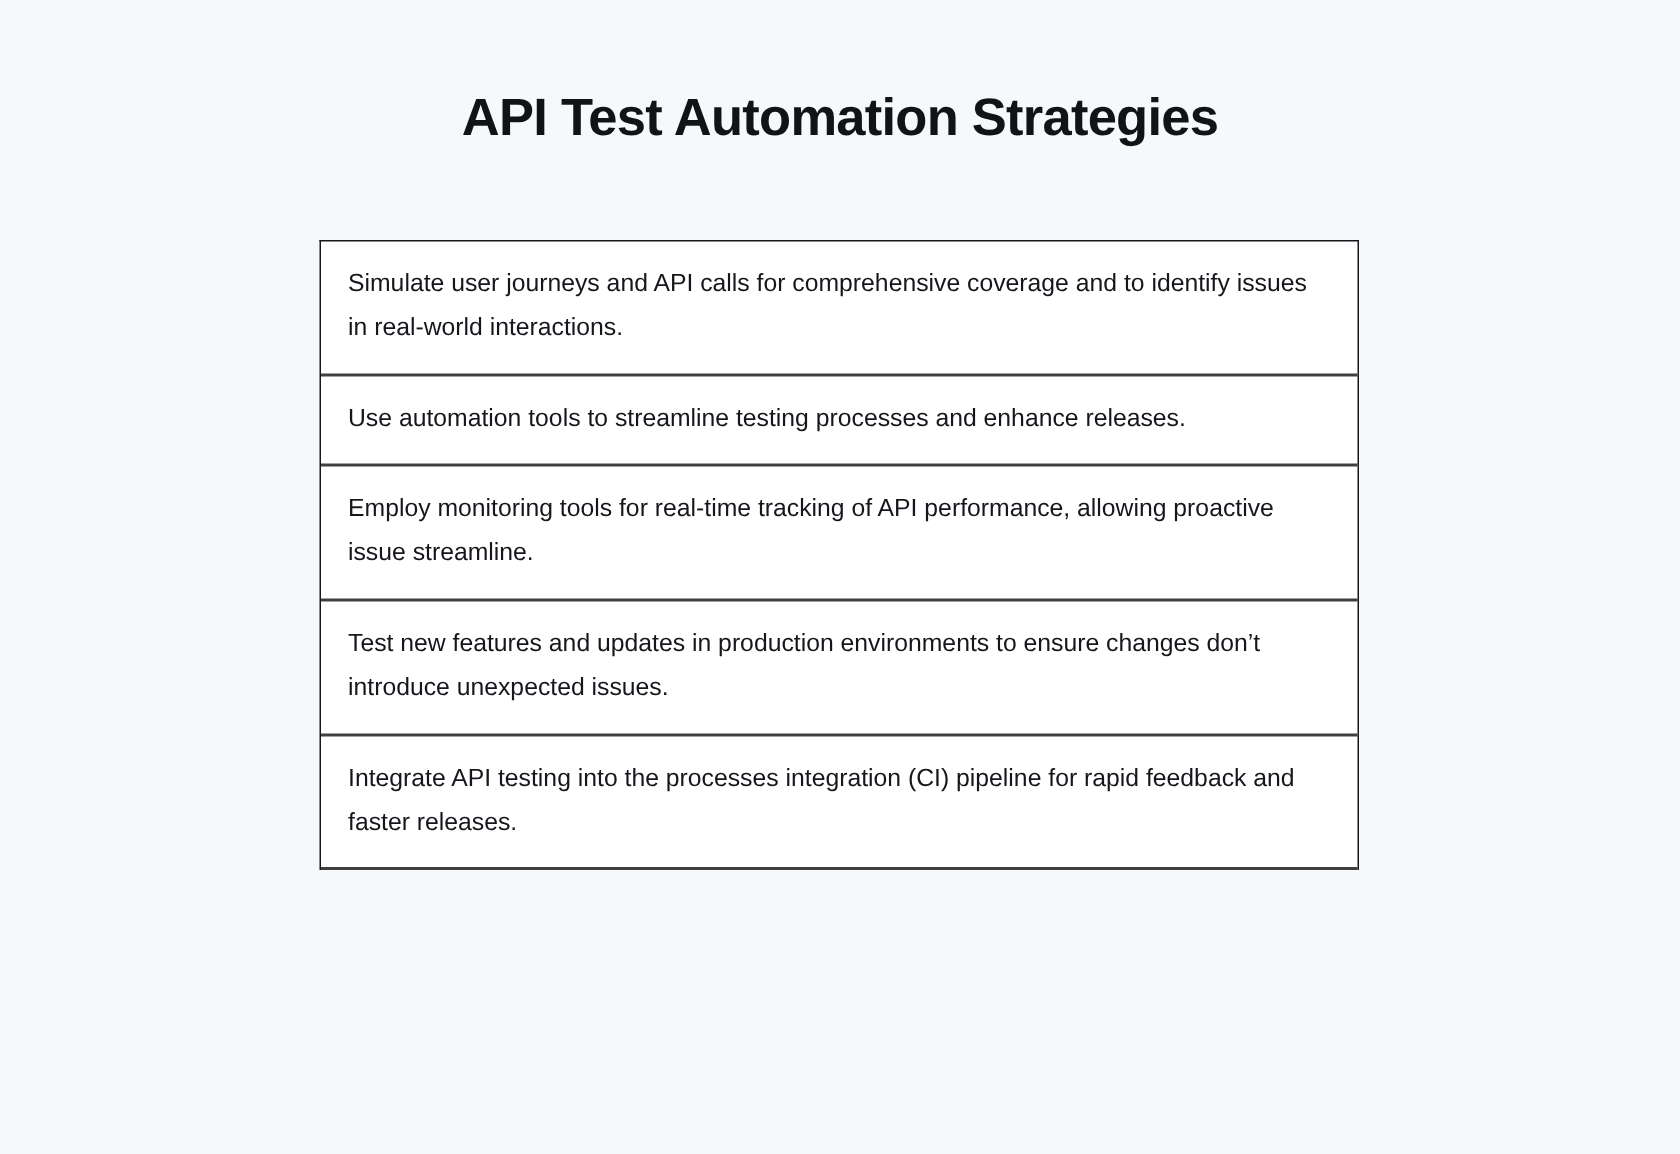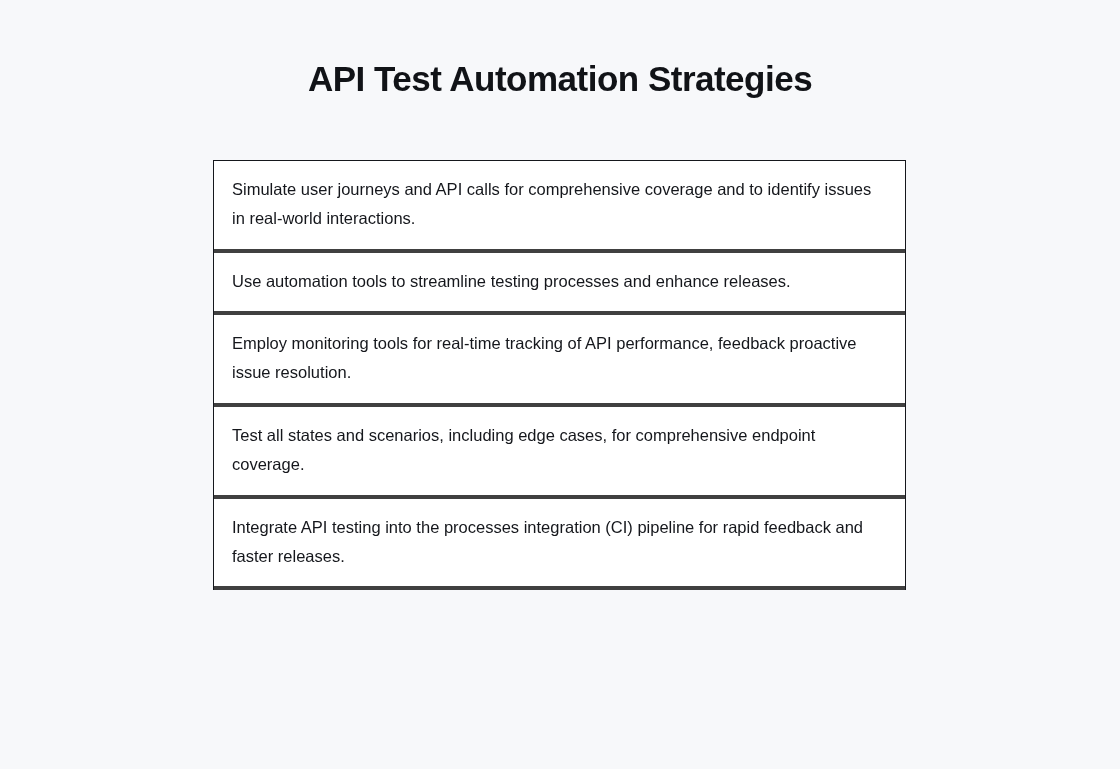--- a/index.html
+++ b/index.html
@@ -35,21 +35,21 @@
     left: 213px;
     top: 160px;
     width: 693px;
   }
   .rows {
     border: 1px solid #15171c;
     border-bottom: none;
     background: #ffffff;
   }
   .row {
-    border-bottom: 4px solid #404040;
+    border-bottom: 2px solid #404040;
     padding: 14px 18px 15px 18px;
     box-sizing: border-box;
   }
   .row-text {
     font-size: 16.5px;
     line-height: 1.78;
     color: #15171c;
     margin: 0;
   }
 </style>
@@ -62,24 +62,24 @@
 
   <div class="table-wrap">
     <div class="rows">
         <div class="row">
           <p class="row-text">Simulate user journeys and API calls for comprehensive coverage and to identify issues in real-world interactions.</p>
         </div>
         <div class="row">
           <p class="row-text">Use automation tools to streamline testing processes and enhance releases.</p>
         </div>
         <div class="row">
-          <p class="row-text">Employ monitoring tools for real-time tracking of API performance, feedback proactive issue resolution.</p>
+          <p class="row-text">Employ monitoring tools for real-time tracking of API performance, allowing proactive issue streamline.</p>
         </div>
         <div class="row">
-          <p class="row-text">Test all states and scenarios, including edge cases, for comprehensive endpoint coverage.</p>
+          <p class="row-text">Test new features and updates in production environments to ensure changes don’t introduce unexpected issues.</p>
         </div>
         <div class="row">
           <p class="row-text">Integrate API testing into the processes integration (CI) pipeline for rapid feedback and faster releases.</p>
         </div>
       </div>
   </div>
 
 </div>
 
 </body></html>

